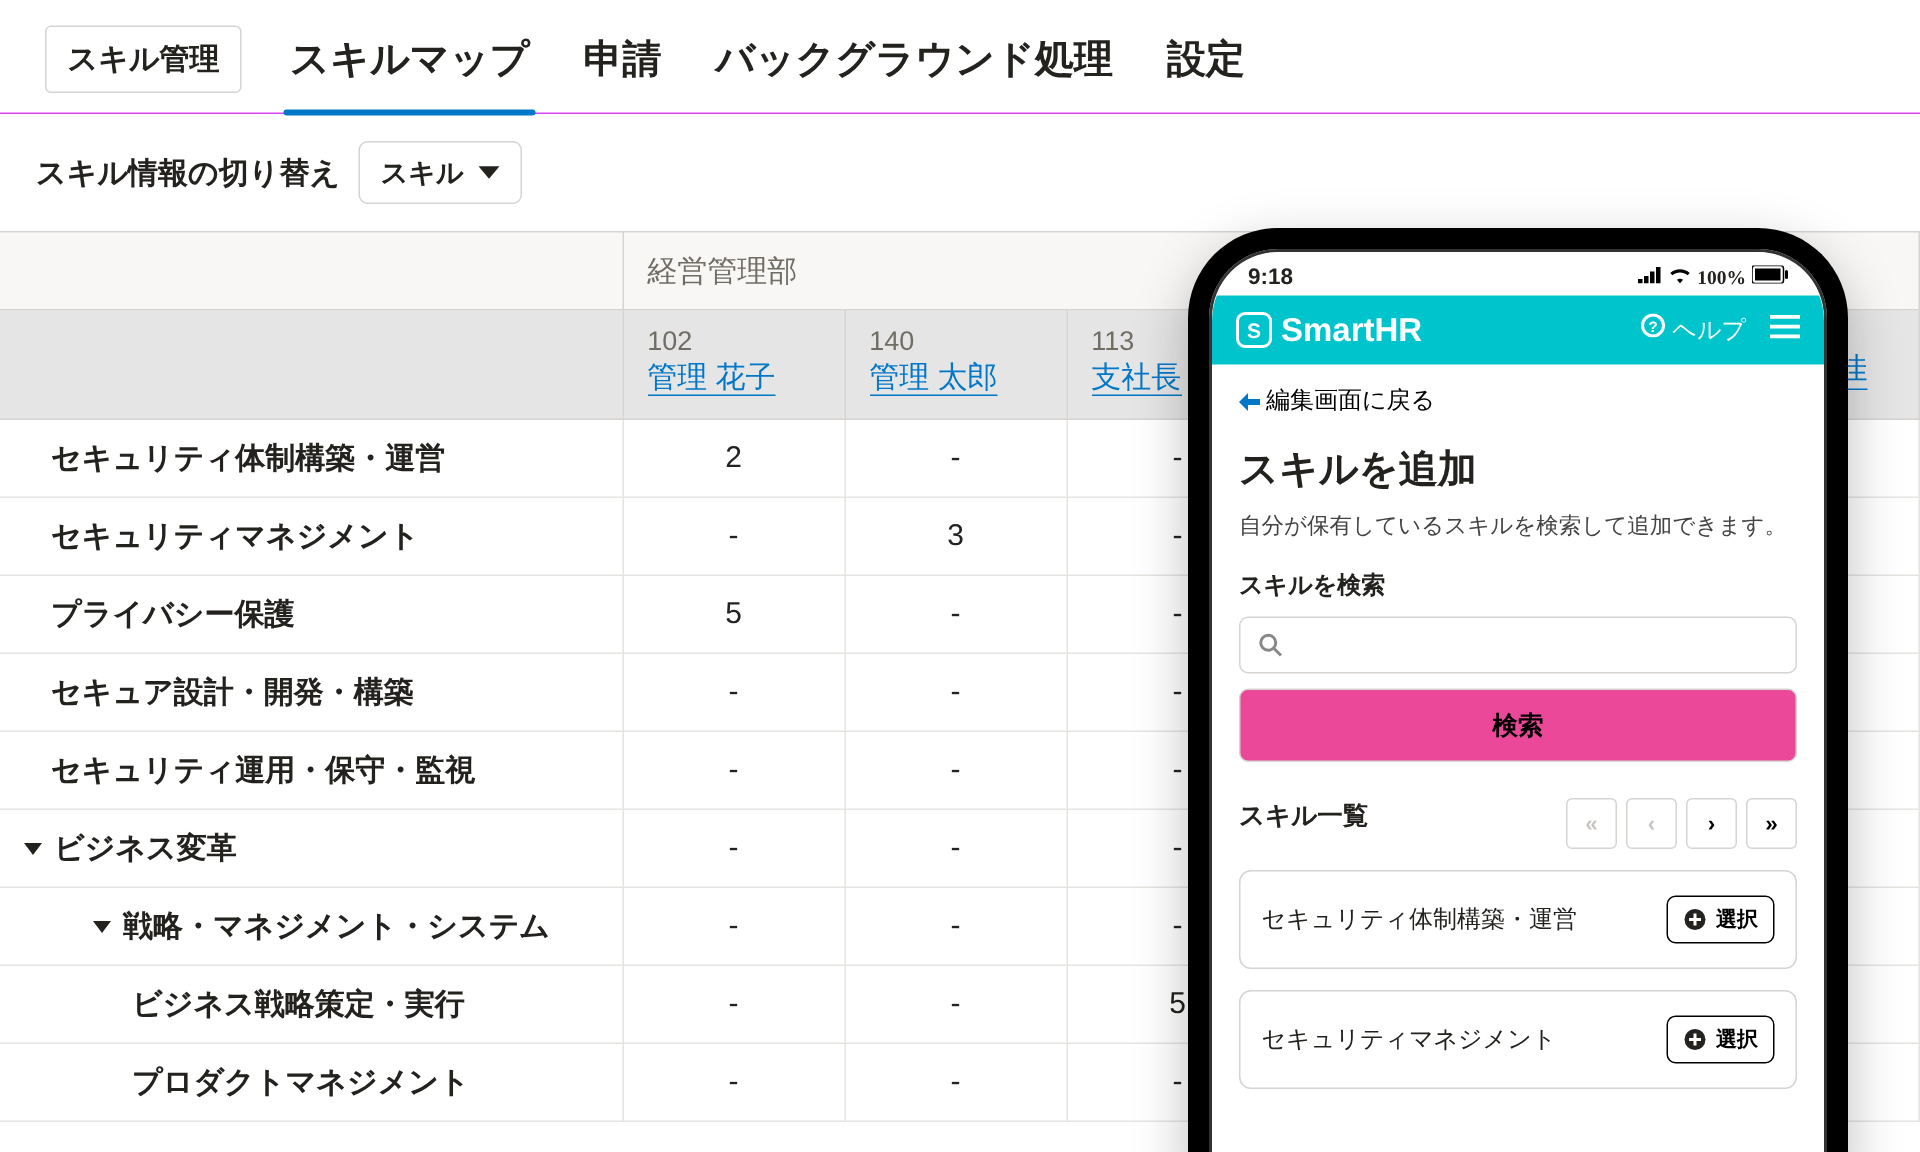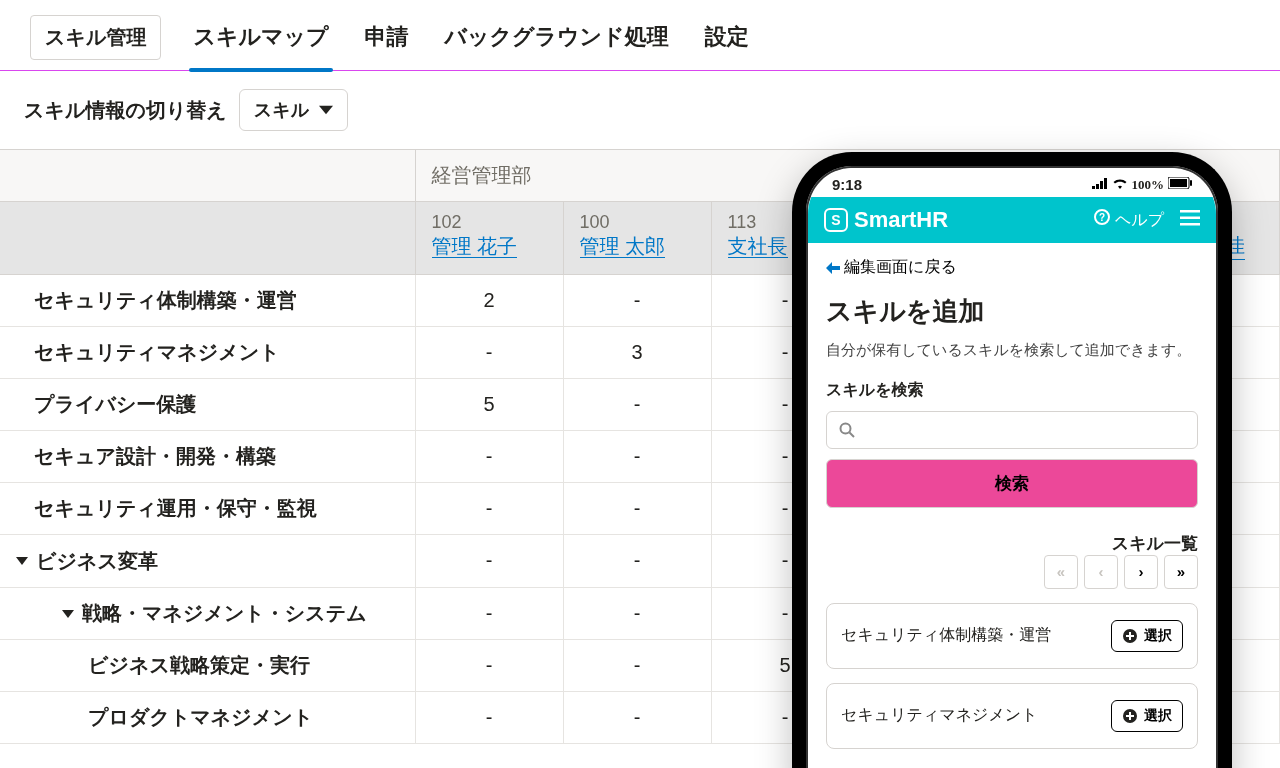--- a/index.html
+++ b/index.html
@@ -1,20 +1,20 @@
 <!DOCTYPE html>
 <html><head>
 <meta charset="utf-8">
 <style>
 * { margin: 0; padding: 0; box-sizing: border-box; }
 body { font-family: -apple-system, "Hiragino Sans", "Hiragino Kaku Gothic ProN", Meiryo, sans-serif; background: #fff; color: #23221f; }
 
 
 .tabs { display: flex; align-items: center; gap: 28px; padding: 14px 30px 0; border-bottom: 1px solid #d946ef; }
-.tab { font-size: 22px; font-weight: 700; color: #23221f; padding: 8px 4px 18px; cursor: pointer; position: relative; }
+.tab { font-size: 26px; font-weight: 700; color: #23221f; padding: 8px 4px 18px; cursor: pointer; position: relative; }
 .tab-boxed { border: 1px solid #d6d3d0; border-radius: 4px; padding: 8px 14px; margin-bottom: 10px; font-size: 20px; font-weight: 600; }
 .tab-active::after { content: ""; position: absolute; left: 0; right: 0; bottom: -2px; height: 4px; background: #0077c7; border-radius: 2px; }
 
 
 .filter-row { display: flex; align-items: center; gap: 12px; padding: 18px 24px; }
 .filter-label { font-size: 20px; font-weight: 600; }
 .select { border: 1px solid #d6d3d0; border-radius: 6px; padding: 8px 14px; display: inline-flex; align-items: center; gap: 10px; font-size: 18px; font-weight: 600; cursor: pointer; }
 .select svg { width: 14px; height: 14px; }
 
 
@@ -43,21 +43,21 @@
 .brand { display: inline-flex; align-items: center; gap: 6px; font-size: 22px; font-weight: 700; }
 .brand-badge { display: inline-flex; width: 24px; height: 24px; border: 2px solid #fff; border-radius: 6px; align-items: center; justify-content: center; font-size: 14px; }
 .appbar-right { display: inline-flex; align-items: center; gap: 16px; font-size: 16px; }
 .content { padding: 14px 18px; }
 .backlink { color: #000000; font-size: 16px; display: inline-flex; align-items: center; gap: 4px; cursor: pointer; }
 .page-title { font-size: 26px; font-weight: 700; margin-top: 16px; }
 .page-desc { font-size: 15px; color: #444; margin-top: 10px; line-height: 1.5; }
 .section-label { font-size: 16px; font-weight: 700; margin-top: 18px; }
 .search-box { margin-top: 10px; border: 1px solid #d6d3d0; border-radius: 6px; padding: 10px 12px; display: flex; align-items: center; color: #888; }
 .search-btn { margin-top: 10px; width: 100%; border: 1px solid #d6d3d0; border-radius: 6px; padding: 12px; background: #ec4899; font-size: 17px; font-weight: 700; cursor: pointer; }
-.list-header { display: flex; align-items: flex-end; justify-content: space-between; margin-top: 24px; flex-direction: column; }
+.list-header { display: flex; align-items: flex-start; justify-content: space-between; margin-top: 24px; }
 .list-title { font-size: 17px; font-weight: 700; }
 .pager { display: inline-flex; gap: 6px; }
 .pager button { width: 34px; height: 34px; border: 1px solid #d6d3d0; border-radius: 4px; background: #fff; font-size: 15px; font-weight: 700; cursor: pointer; display: inline-flex; align-items: center; justify-content: center; }
 .pager button.disabled { color: #c8c5c0; }
 .skill-item { margin-top: 14px; border: 1px solid #d6d3d0; border-radius: 8px; padding: 16px 14px; display: flex; align-items: center; justify-content: space-between; gap: 10px; }
 .skill-name { font-size: 16px; font-weight: 500; }
 .select-btn { border: 1px solid #000000; border-radius: 6px; padding: 6px 10px; background: #fff; font-size: 14px; font-weight: 700; display: inline-flex; align-items: center; gap: 6px; cursor: pointer; white-space: nowrap; }
 .plus-circle { width: 16px; height: 16px; }
 
 
@@ -97,21 +97,21 @@
       <th></th>
       <th colspan="4">経営管理部</th>
     </tr>
     <tr class="col-header">
       <th></th>
       <th>
         <div class="eid">102</div>
         <a class="ename">管理 花子</a>
       </th>
       <th>
-        <div class="eid">100</div>
+        <div class="eid">140</div>
         <a class="ename">管理 太郎</a>
       </th>
       <th>
         <div class="eid">113</div>
         <a class="ename">支社長</a>
       </th>
       <th></th>
     </tr>
   </thead>
   <tbody id="table-body">

